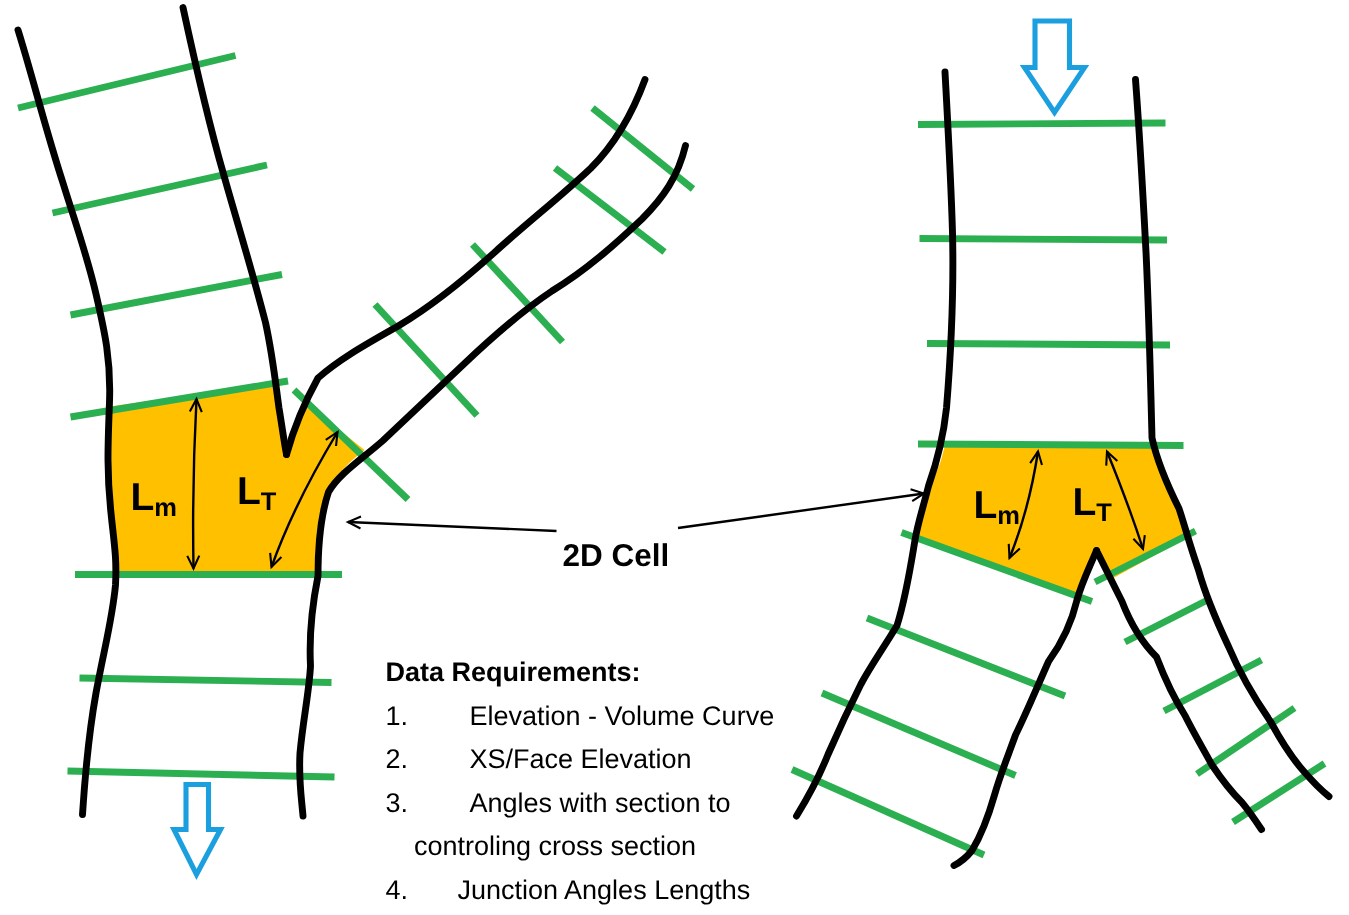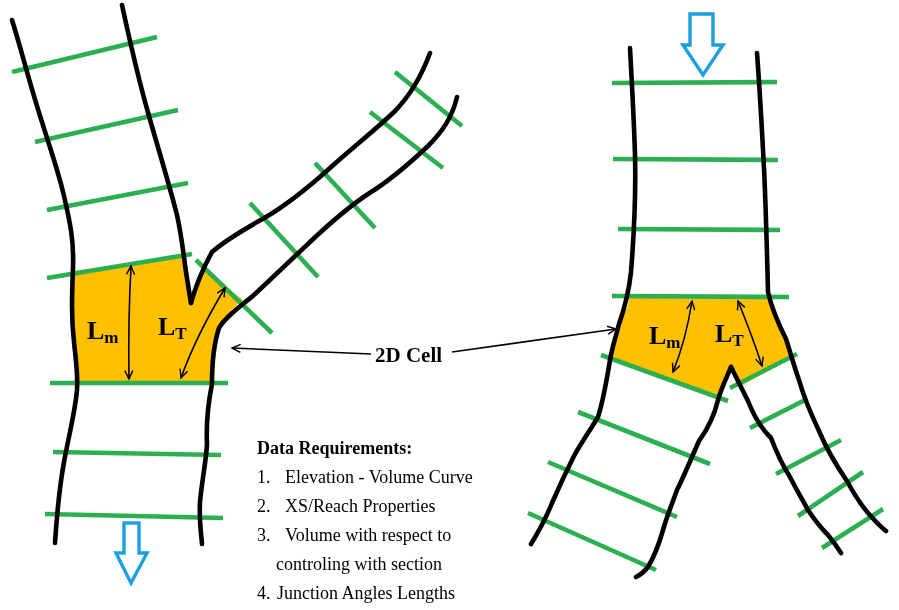--- a/index.html
+++ b/index.html
@@ -1,36 +1,36 @@
 <!DOCTYPE html>
 <html style="--cell: #FFC000; --xs: #2CAF50; --blue: #1B9FDE; --bank: #000000;"><head>
 <meta charset="utf-8">
 <style>
   html,body{margin:0;padding:0;background:#fff;}
   .stage{
     position:relative;width:899px;height:610px;background:#fff;overflow:hidden;
-    font-family:Liberation Serif, serif;color:#000;
+    font-family:Liberation Sans, sans-serif;color:#000;
   }
   .stage svg{position:absolute;left:0;top:0;}
   
   .bank{fill:none;stroke:var(--bank,#000);stroke-width:4.6;stroke-linecap:round;stroke-linejoin:round;}
   .xs{fill:none;stroke:var(--xs,#2CAF50);stroke-width:4.6;stroke-linecap:butt;}
   .cellfill{fill:var(--cell,#FFC000);stroke:none;}
   .thin{fill:none;stroke:var(--bank,#000);stroke-width:1.6;}
   .bluearrow{fill:#fff;stroke:var(--blue,#1B9FDE);stroke-width:3.4;stroke-linejoin:miter;}
   
   .lenlabel{position:absolute;font-weight:bold;font-size:26px;line-height:1;white-space:nowrap;}
   .lenlabel sub{font-size:17px;font-weight:bold;vertical-align:-4px;letter-spacing:0;}
   .cell-callout{position:absolute;font-weight:bold;font-size:21px;white-space:nowrap;}
   .reqs{position:absolute;left:257px;top:434px;font-size:18px;line-height:29px;}
   .reqs .hdr{font-weight:bold;}
   .req-item{display:flex;align-items:flex-start;}
   .req-item .num{width:28px;flex:0 0 auto;}
   .req-item.tight .num{width:20px;}
-  .req-item .lines div{white-space:nowrap;}
+  .req-item .lines div{white-space:nowrap;margin-left:28px;}
   .req-item .lines .wrap2{margin-left:-9px;}
 </style>
 </head>
 <body>
 
 <div class="stage">
 
   <svg width="899" height="610" viewBox="0 0 899 610">
     <defs>
       <marker id="ah" orient="auto-start-reverse" markerWidth="13" markerHeight="12" refX="9.5" refY="5" markerUnits="userSpaceOnUse">
@@ -124,44 +124,44 @@
   </svg>
 
   <div class="lenlabel" style="left:87px;top:318px"><span>L</span><sub>m</sub></div>
 
   <div class="lenlabel" style="left:158px;top:314px"><span>L</span><sub>T</sub></div>
 
   <div class="lenlabel" style="left:649px;top:323px"><span>L</span><sub>m</sub></div>
 
   <div class="lenlabel" style="left:715px;top:321px"><span>L</span><sub>T</sub></div>
 
-  <div class="cell-callout" style="left:375px;top:343px">2D Cell</div>
+  <div class="cell-callout" style="left:375px;top:359px">2D Cell</div>
 
   <div class="reqs">
     <div class="hdr">Data Requirements:</div>
 
     <div class="req-item">
       <span class="num">1.</span>
       <span class="lines">
           <div>Elevation - Volume Curve</div>
         </span>
     </div>
 
     <div class="req-item">
       <span class="num">2.</span>
       <span class="lines">
-          <div>XS/Reach Properties</div>
+          <div>XS/Face Elevation</div>
         </span>
     </div>
 
     <div class="req-item">
       <span class="num">3.</span>
       <span class="lines">
-        <div>Volume with respect to</div>
-        <div class="wrap2">controling with section</div>
+        <div>Angles with section to</div>
+        <div class="wrap2">controling cross section</div>
       </span>
     </div>
 
     <div class="req-item tight">
       <span class="num">4.</span>
       <span class="lines">
           <div>Junction Angles Lengths</div>
         </span>
     </div>
   </div>

